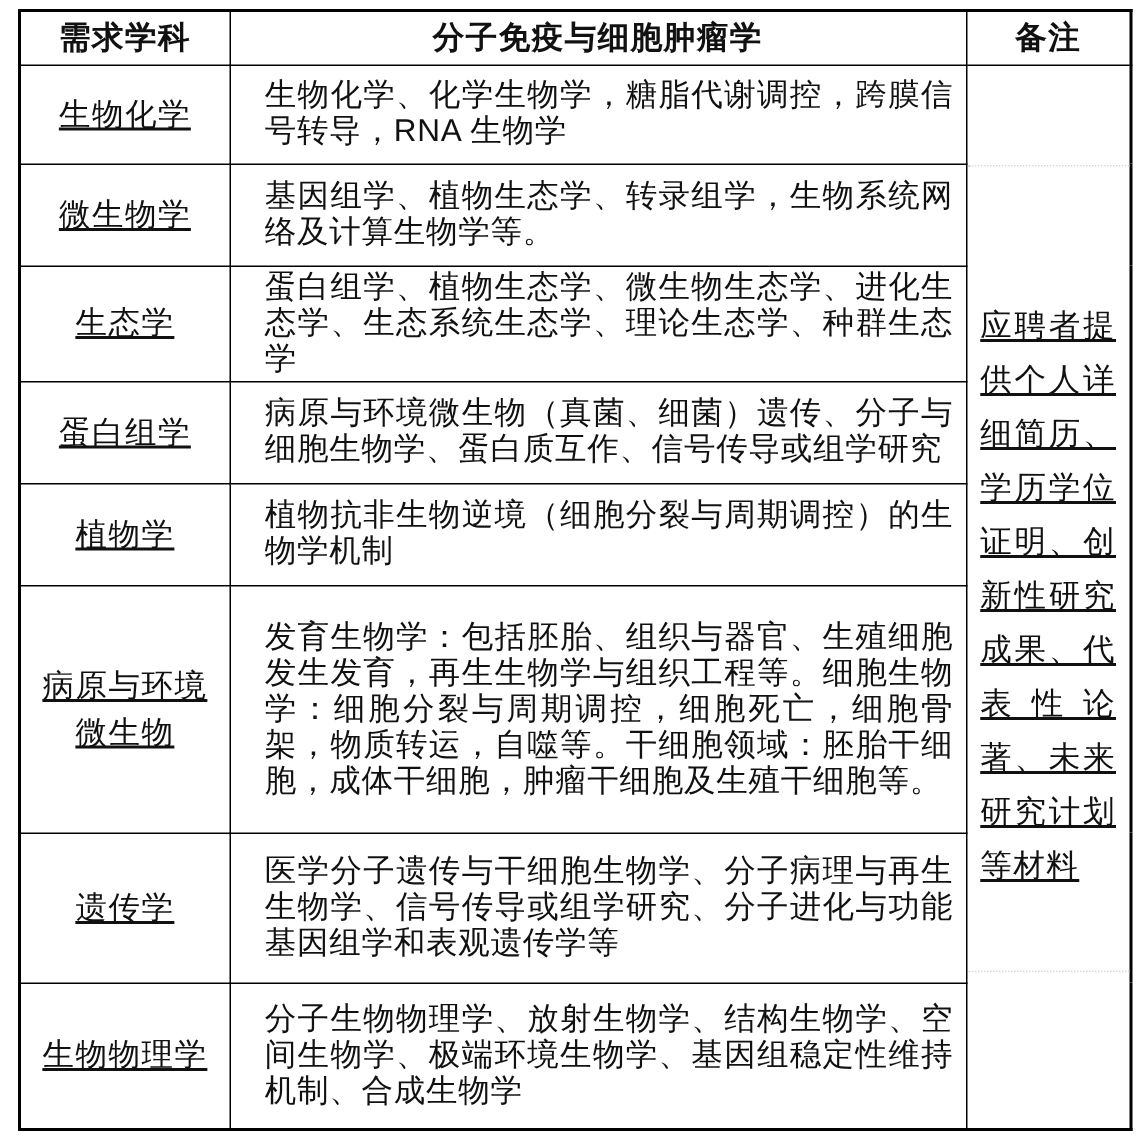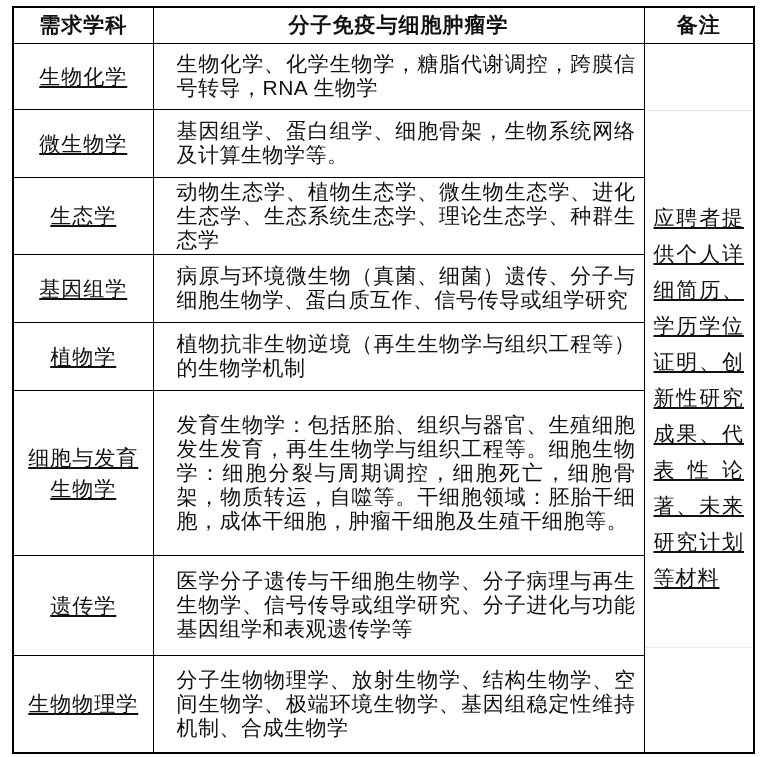--- a/index.html
+++ b/index.html
@@ -112,40 +112,40 @@
         <td class="res">生物化学、化学生物学，糖脂代谢调控，跨膜信号转导，RNA 生物学</td>
         <td class="remark" rowspan="8">
           <div class="remark-artifact a1"></div>
           <div class="remark-artifact a2"></div>
           <div class="remark-text">应聘者提供个人详细简历、学历学位证明、创新性研究成果、代表性论著、未来研究计划等材料</div>
         </td>
       </tr>
 
       <tr class="r2">
         <td class="disc">微生物学</td>
-        <td class="res">基因组学、蛋白组学、细胞骨架，生物系统网络及计算生物学等。</td>
+        <td class="res">基因组学、植物生态学、转录组学，生物系统网络及计算生物学等。</td>
       </tr>
 
       <tr class="r3">
         <td class="disc">生态学</td>
-        <td class="res">动物生态学、植物生态学、微生物生态学、进化生态学、生态系统生态学、理论生态学、种群生态学</td>
+        <td class="res">蛋白组学、植物生态学、微生物生态学、进化生态学、生态系统生态学、理论生态学、种群生态学</td>
       </tr>
 
       <tr class="r4">
-        <td class="disc">基因组学</td>
+        <td class="disc">蛋白组学</td>
         <td class="res">病原与环境微生物（真菌、细菌）遗传、分子与细胞生物学、蛋白质互作、信号传导或组学研究</td>
       </tr>
 
       <tr class="r5">
         <td class="disc">植物学</td>
-        <td class="res">植物抗非生物逆境（再生生物学与组织工程等）的生物学机制</td>
+        <td class="res">植物抗非生物逆境（细胞分裂与周期调控）的生物学机制</td>
       </tr>
 
       <tr class="r6">
-        <td class="disc">细胞与发育生物学</td>
+        <td class="disc">病原与环境微生物</td>
         <td class="res">发育生物学：包括胚胎、组织与器官、生殖细胞发生发育，再生生物学与组织工程等。细胞生物学：细胞分裂与周期调控，细胞死亡，细胞骨架，物质转运，自噬等。干细胞领域：胚胎干细胞，成体干细胞，肿瘤干细胞及生殖干细胞等。</td>
       </tr>
 
       <tr class="r7">
         <td class="disc">遗传学</td>
         <td class="res">医学分子遗传与干细胞生物学、分子病理与再生生物学、信号传导或组学研究、分子进化与功能基因组学和表观遗传学等</td>
       </tr>
 
       <tr class="r8">
         <td class="disc">生物物理学</td>

